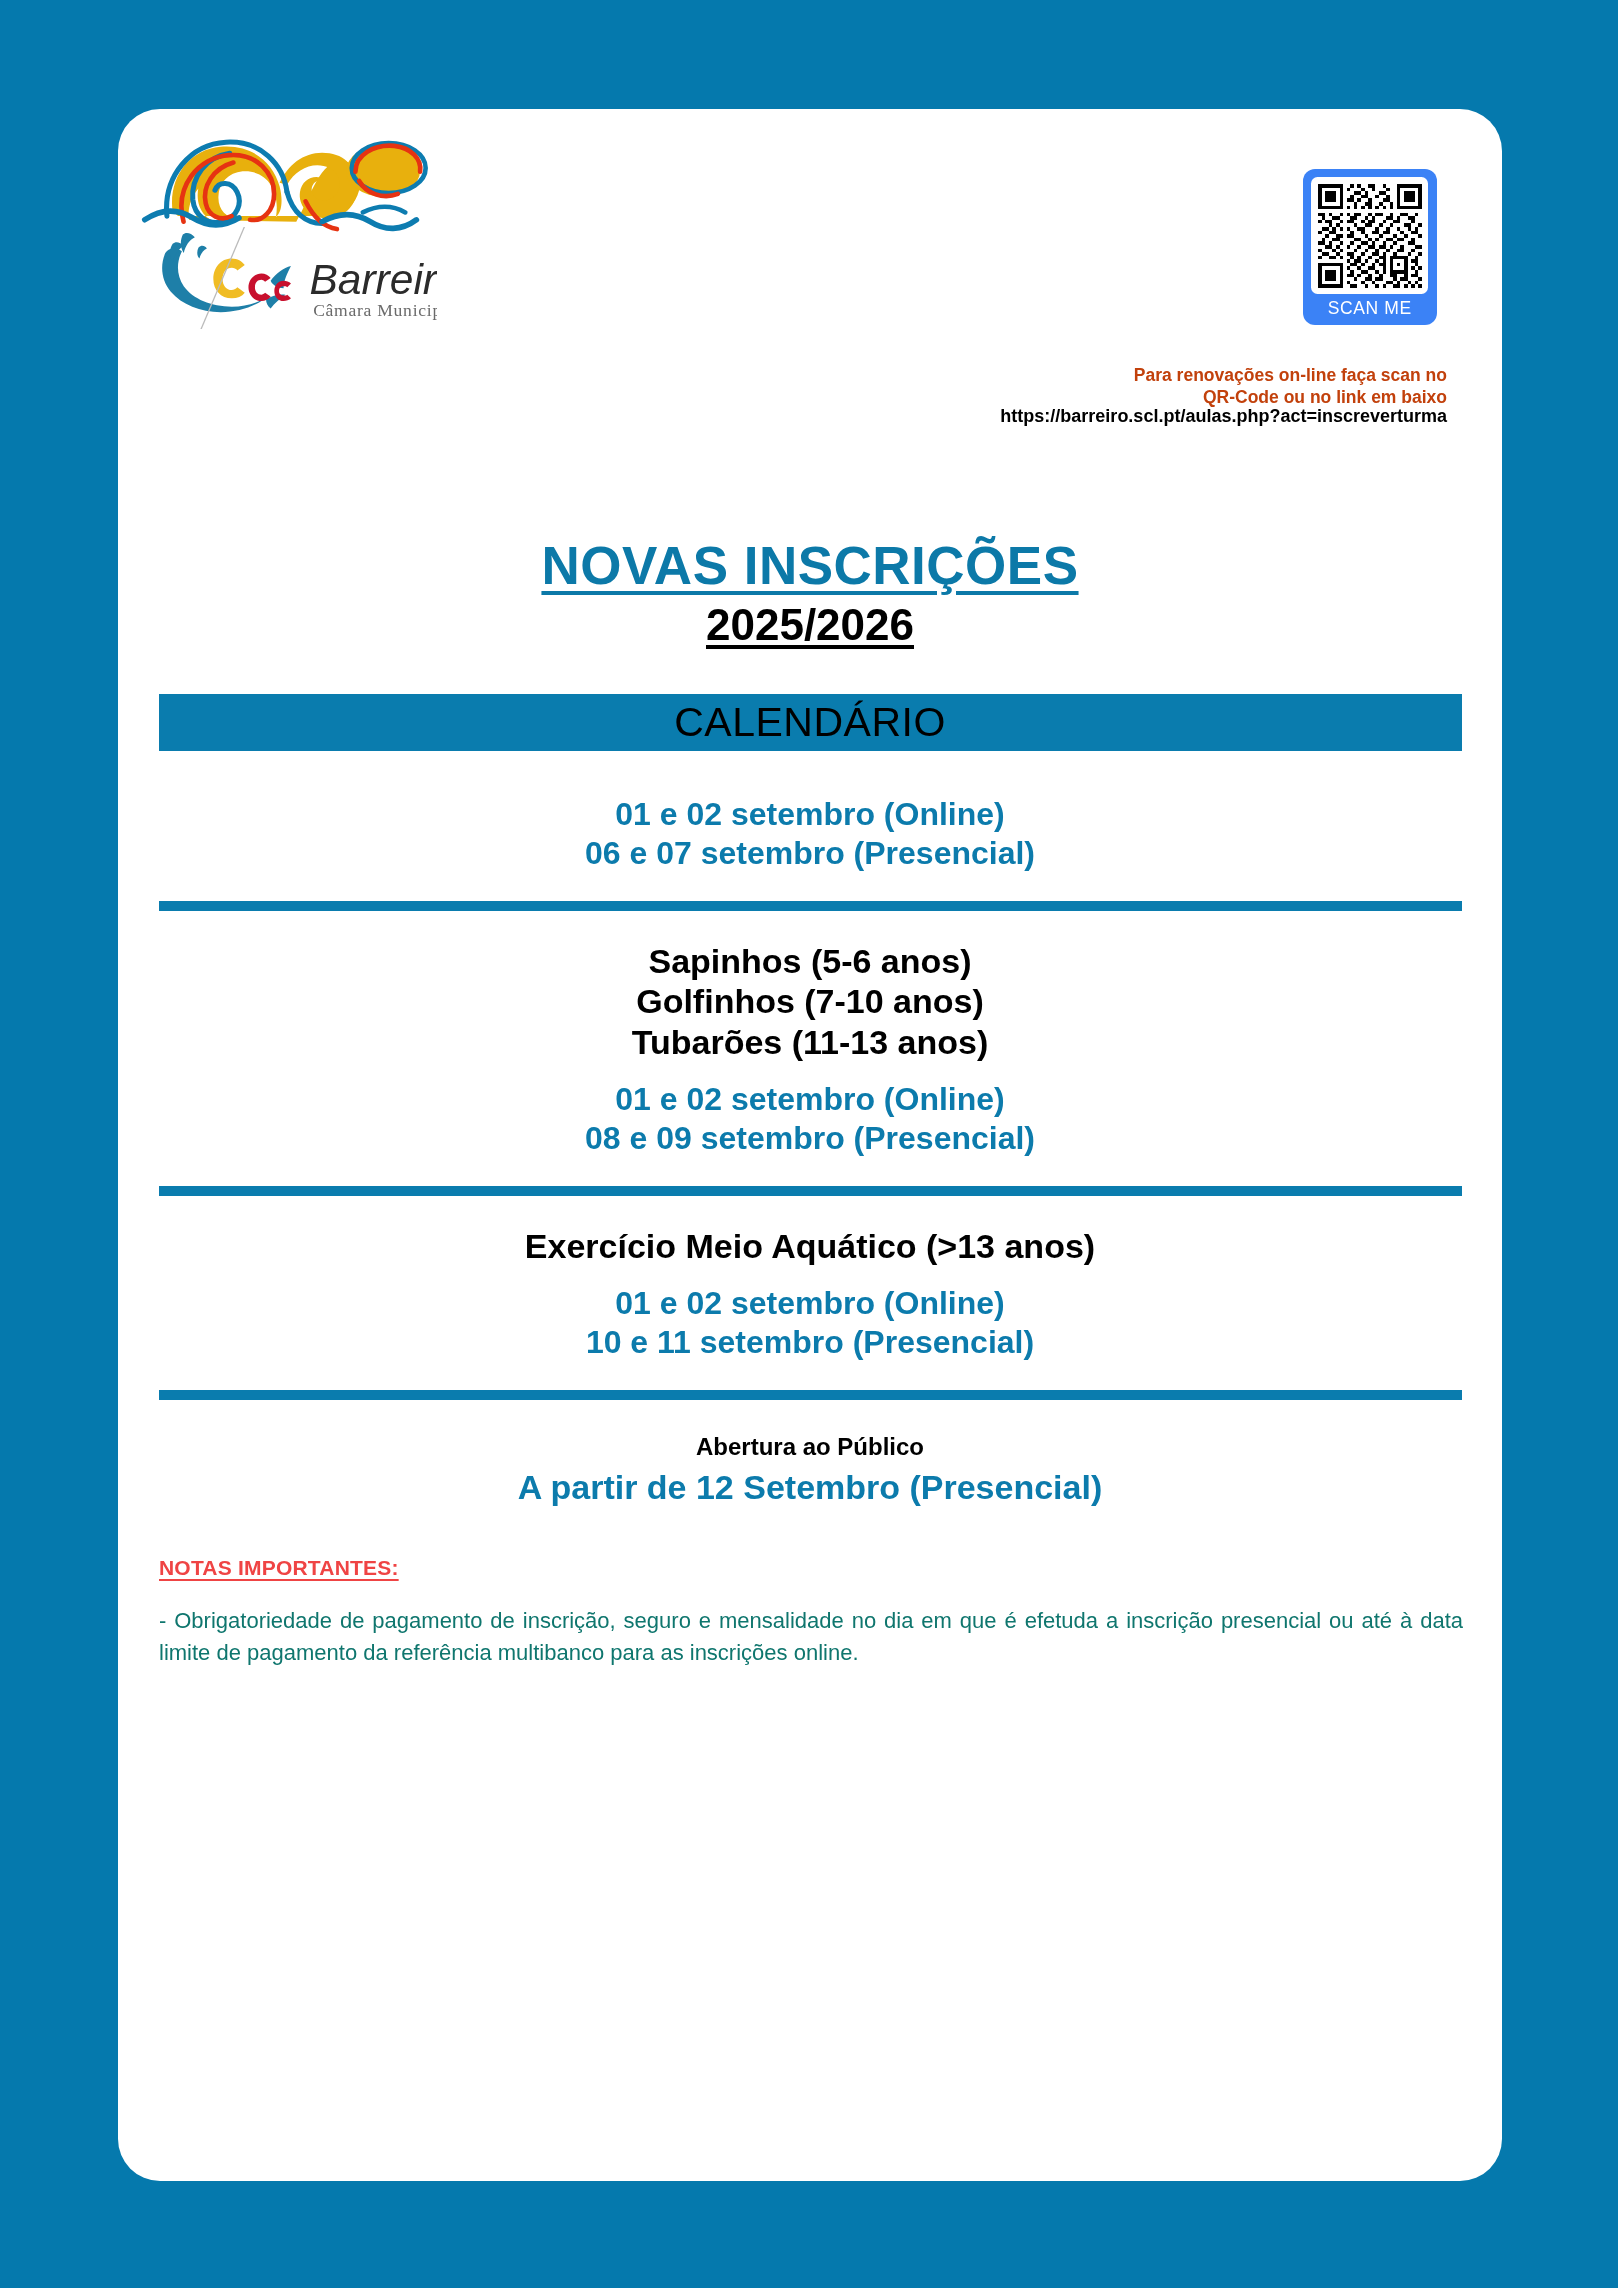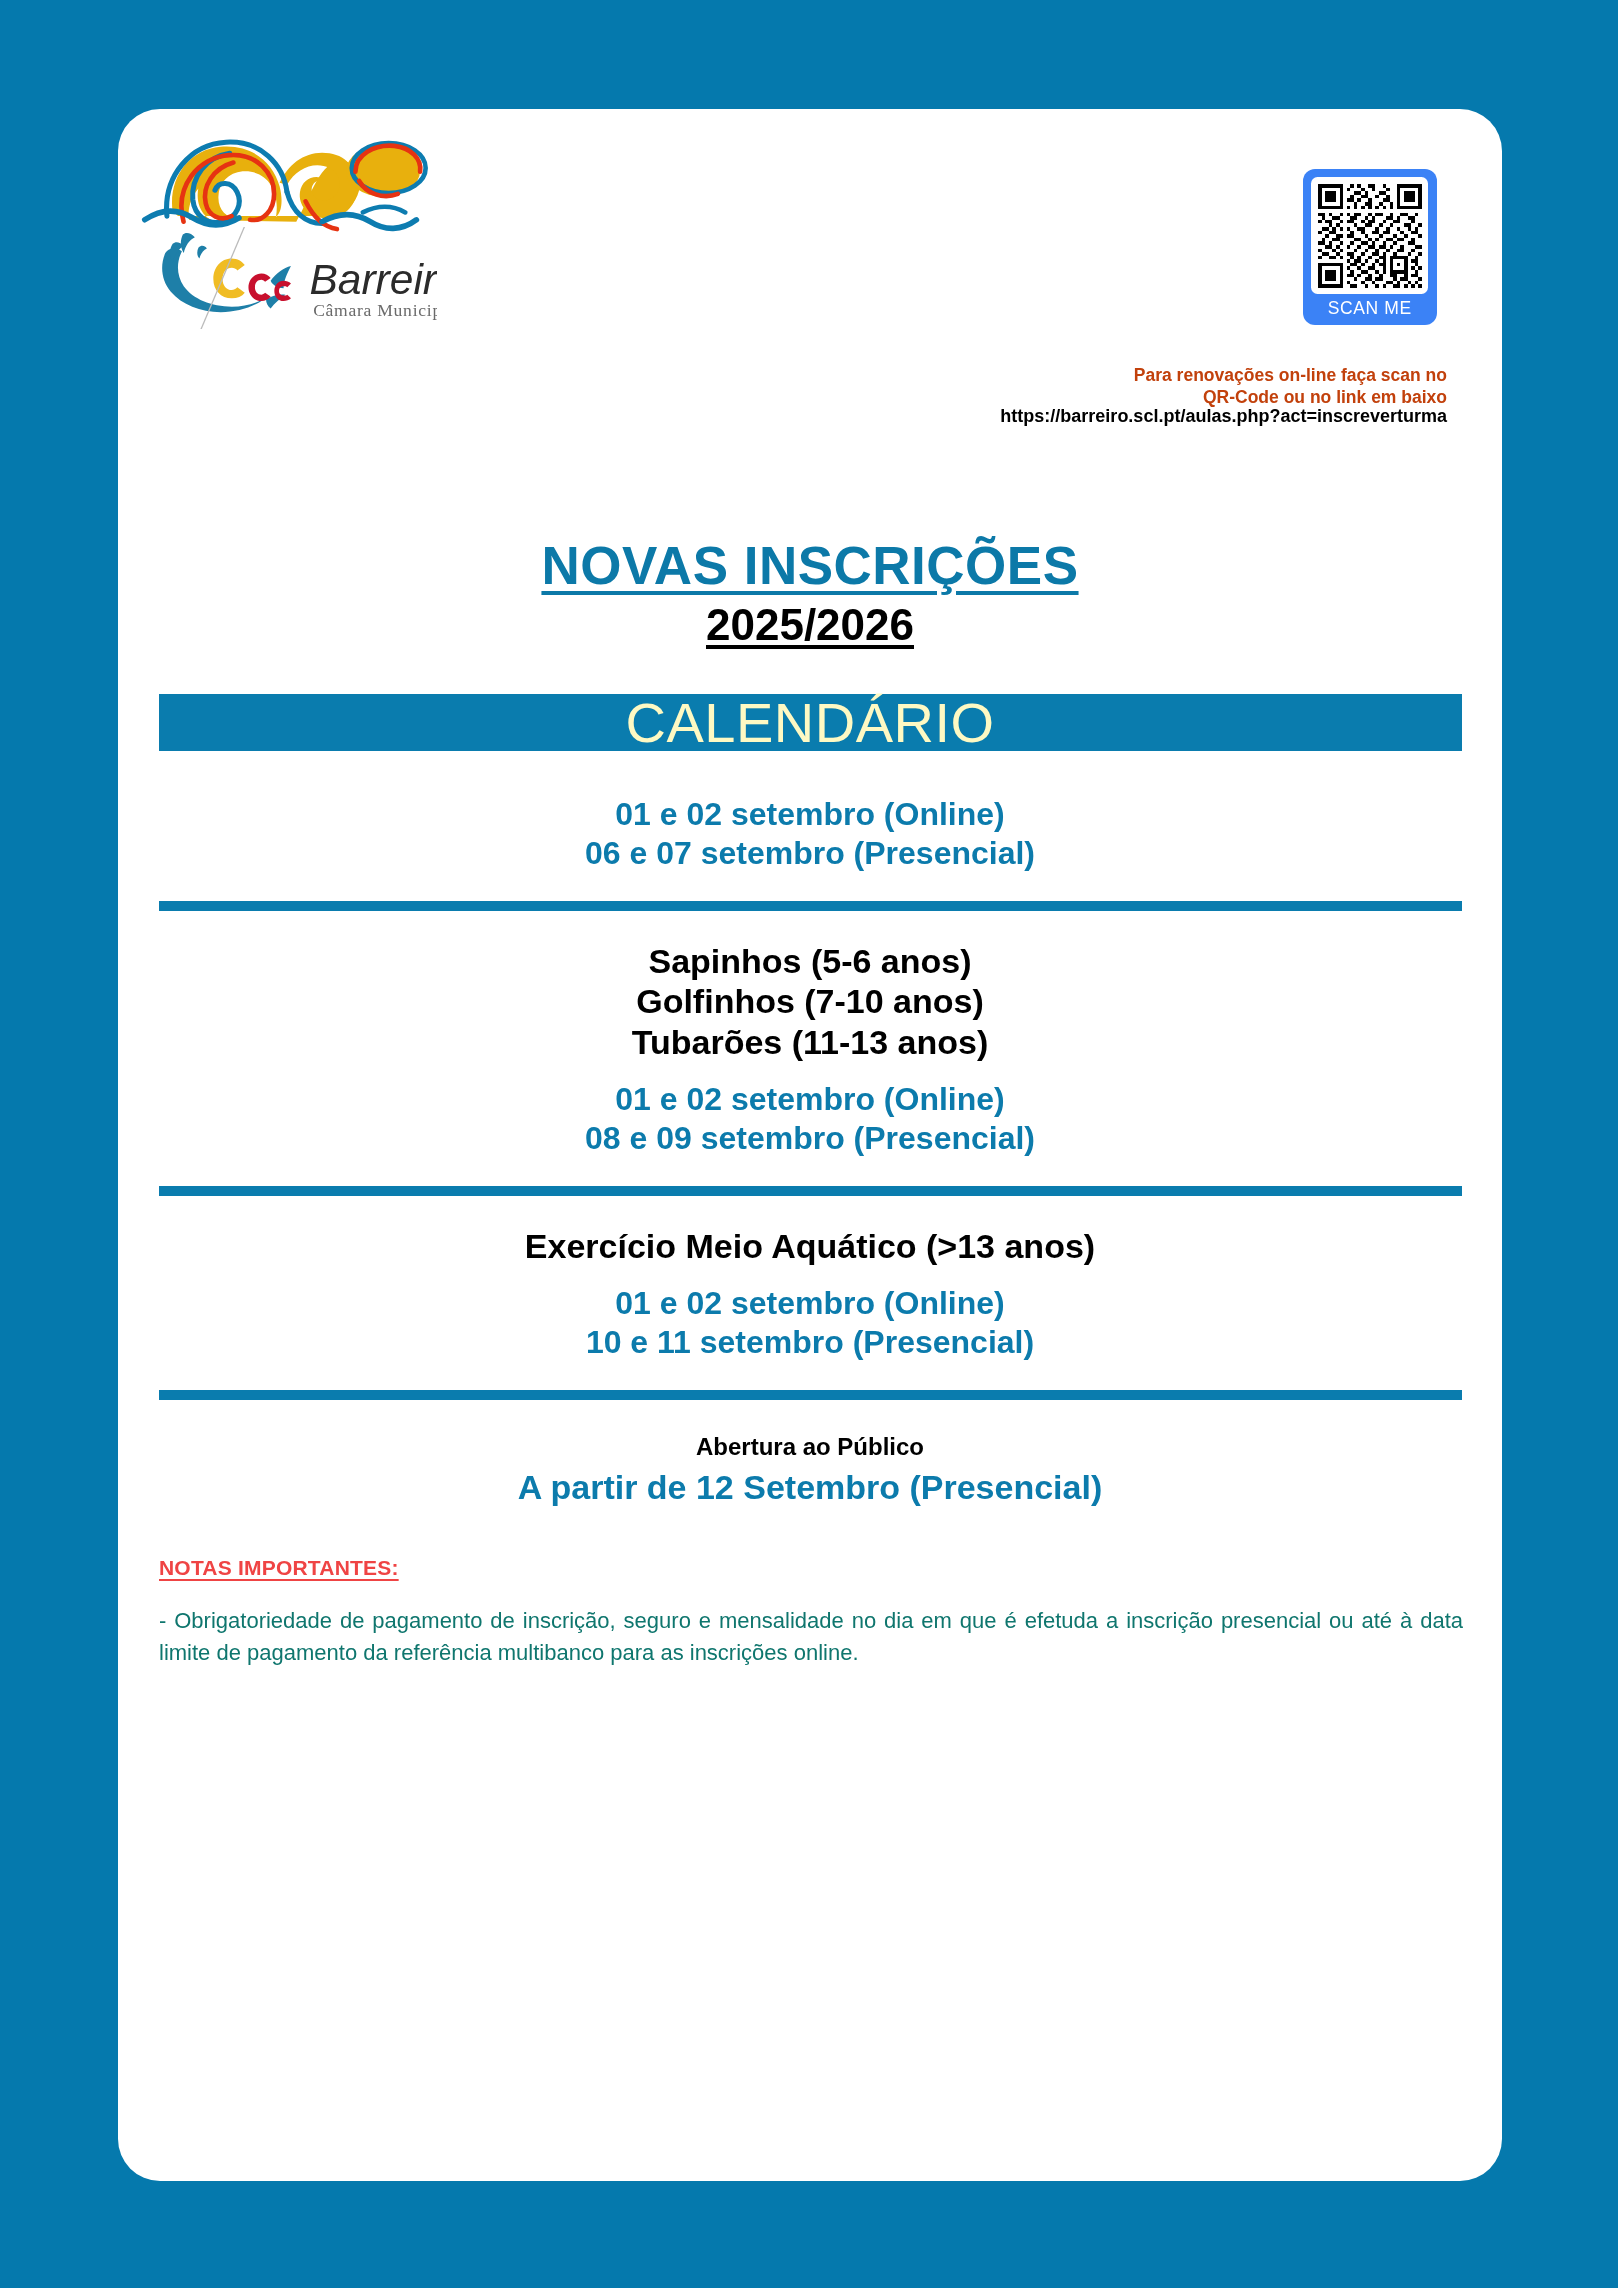--- a/index.html
+++ b/index.html
@@ -129,22 +129,22 @@
   .calendar-bar {
     margin: 46px auto 0 auto;
     width: 1303px;
     background: #0A7CAE;
     height: 57px;
     display: flex;
     align-items: center;
     justify-content: center;
   }
   .calendar-bar-label {
-    color: #fef9c3;
-    font-size: 56px;
+    color: #000000;
+    font-size: 41px;
     font-weight: 400;
     letter-spacing: 0.5px;
   }
 
   
   .sections {
     padding: 0;
   }
   .section {
     text-align: center;

